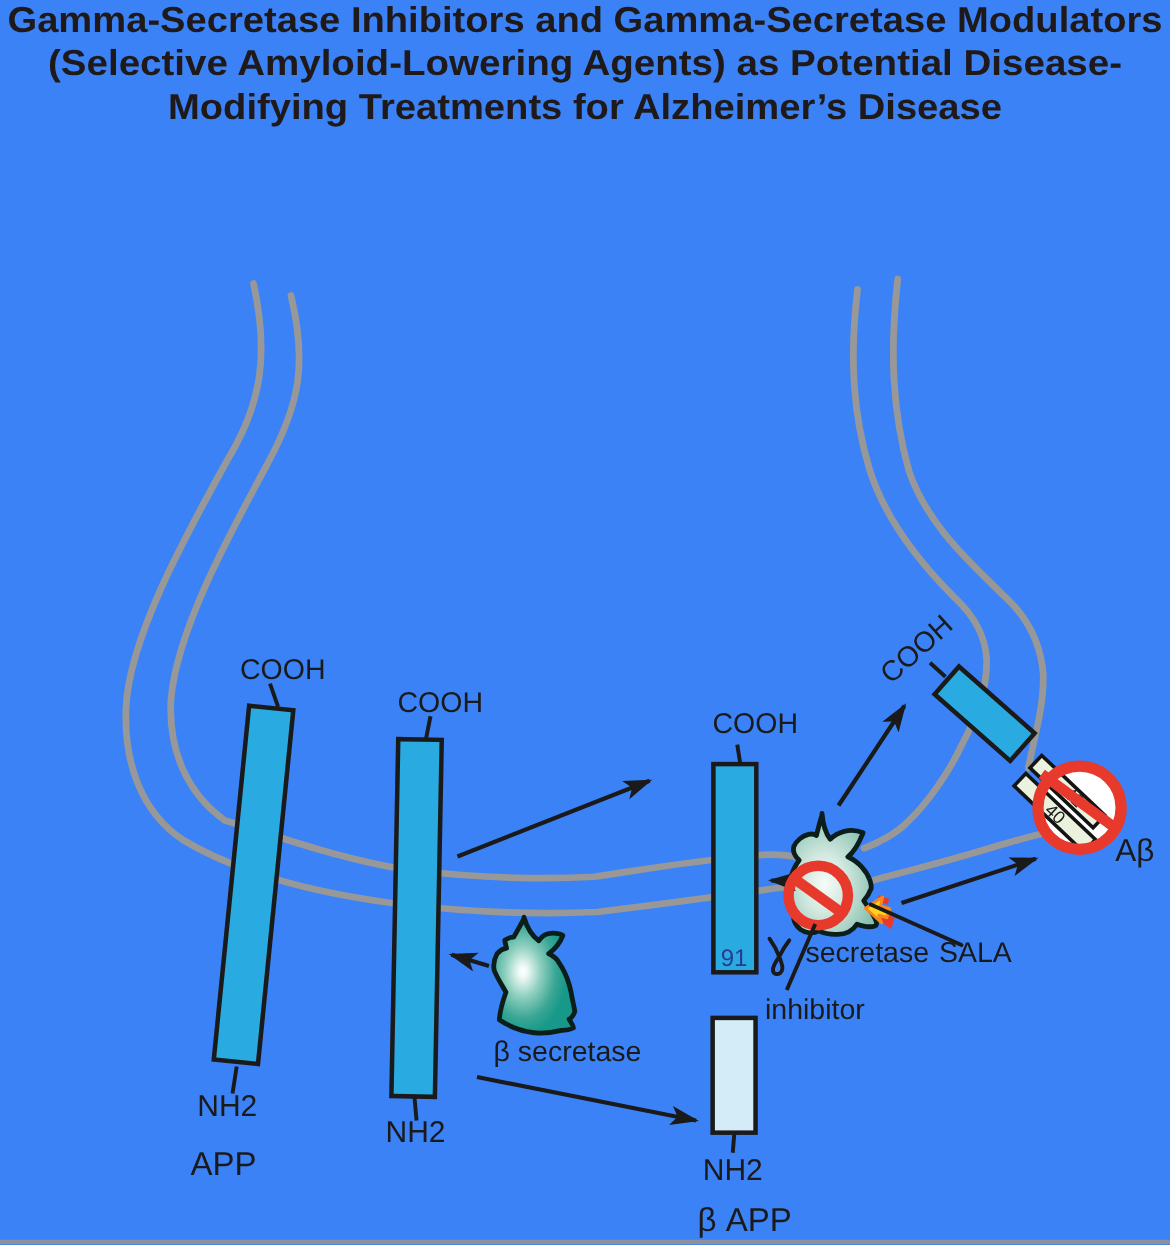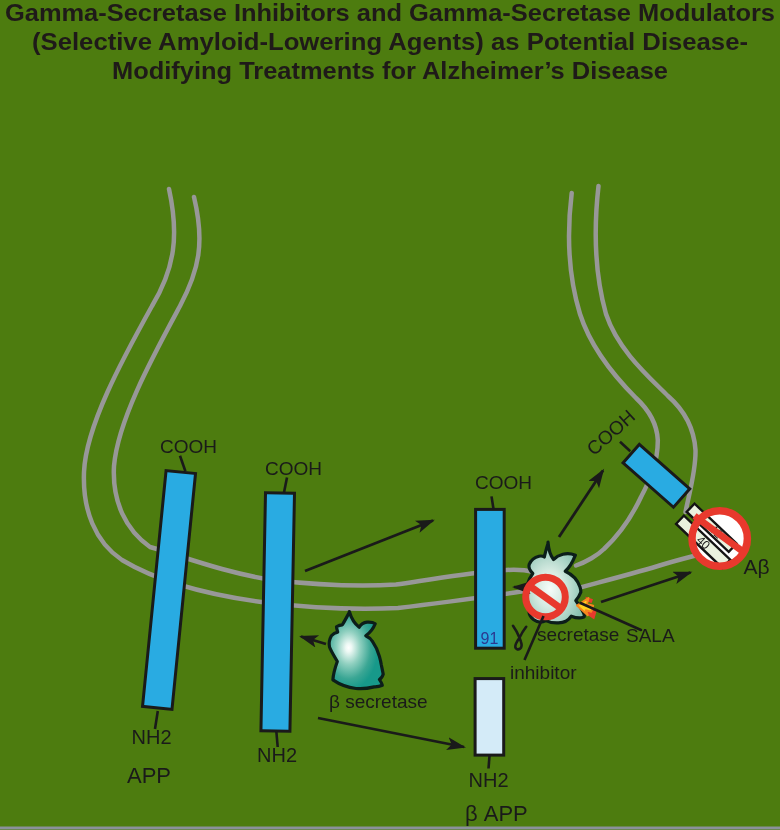--- a/index.html
+++ b/index.html
@@ -1,16 +1,16 @@
 <!DOCTYPE html>
 <html><head>
 <meta charset="utf-8">
 <style>
   html,body{margin:0;padding:0;background:#ffffff;}
-  #page{width:780px;height:830px;position:relative;overflow:hidden;background:#4d7c0f;}
+  #page{width:780px;height:830px;position:relative;overflow:hidden;background:#3b82f6;}
   svg{display:block;}
   text{font-family:"Liberation Sans", sans-serif;}
 </style>
 </head>
 <body>
 <div id="page">
 <svg width="780" height="830" viewBox="0 0 780 830">
   <defs>
     <radialGradient id="starG" cx="36%" cy="47%" r="54%">
       <stop offset="0%" stop-color="#ffffff"></stop>

